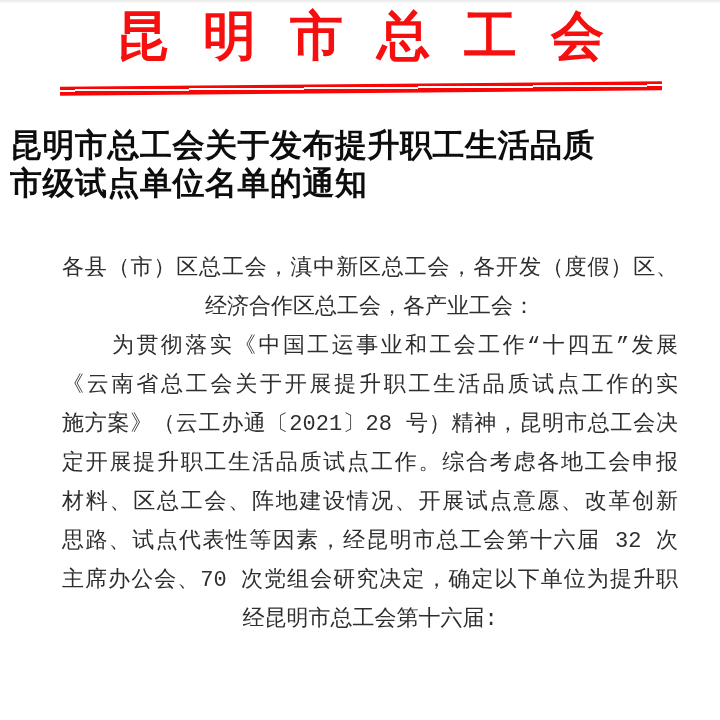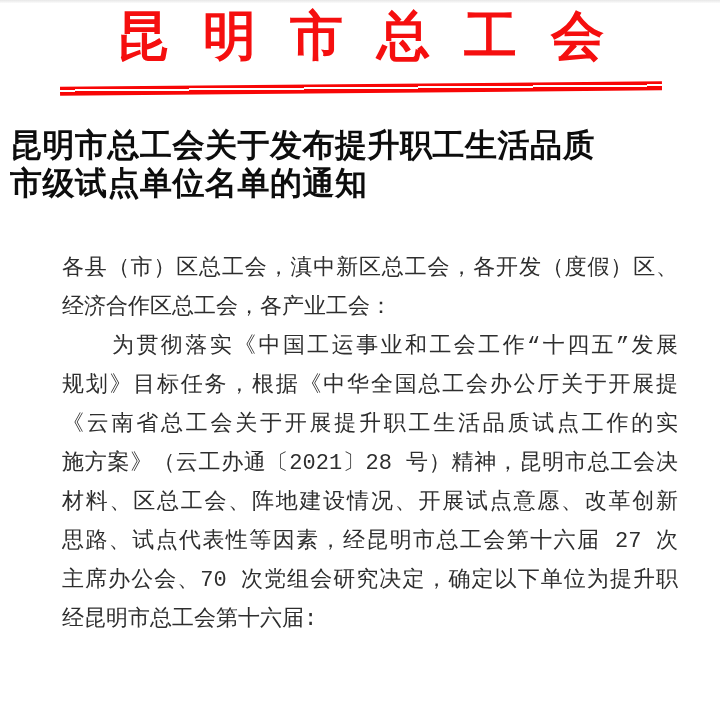--- a/index.html
+++ b/index.html
@@ -70,21 +70,21 @@
     left: 62px;
     width: 616px;
     font-size: 22px;
     color: #2e2e2e;
     line-height: 39px;
     font-family: Liberation Mono, monospace;
   }
   .line {
     height: 39px;
     overflow: hidden;
-    text-align: left;
+    text-align: center;
     white-space: nowrap;
   }
   .line.just {
     text-align: justify;
     text-align-last: justify;
     text-justify: inter-character;
     white-space: normal;
   }
   .line.indent {
     text-indent: 50px;
@@ -103,22 +103,22 @@
 
   <div class="doc-title">
     <div>昆明市总工会关于发布提升职工生活品质</div>
     <div>市级试点单位名单的通知</div>
   </div>
 
   <div class="body-text">
     <div class="line just">各县（市）区总工会，滇中新区总工会，各开发（度假）区、</div>
     <div class="line">经济合作区总工会，各产业工会：</div>
     <div class="line just indent">为贯彻落实《中国工运事业和工会工作“十四五”发展</div>
-    <div class="line just">规划》目标任务，根据《中华全国总工会办公厅关于开展提</div>
     <div class="line just">《云南省总工会关于开展提升职工生活品质试点工作的实</div>
     <div class="line just">施方案》（云工办通〔2021〕28 号）精神，昆明市总工会决</div>
+    <div class="line just">定开展提升职工生活品质试点工作。综合考虑各地工会申报</div>
     <div class="line just">材料、区总工会、阵地建设情况、开展试点意愿、改革创新</div>
-    <div class="line just">思路、试点代表性等因素，经昆明市总工会第十六届 27 次</div>
+    <div class="line just">思路、试点代表性等因素，经昆明市总工会第十六届 32 次</div>
     <div class="line just">主席办公会、70 次党组会研究决定，确定以下单位为提升职</div>
     <div class="line">经昆明市总工会第十六届:</div>
   </div>
 
 </div>
 
 </body></html>

